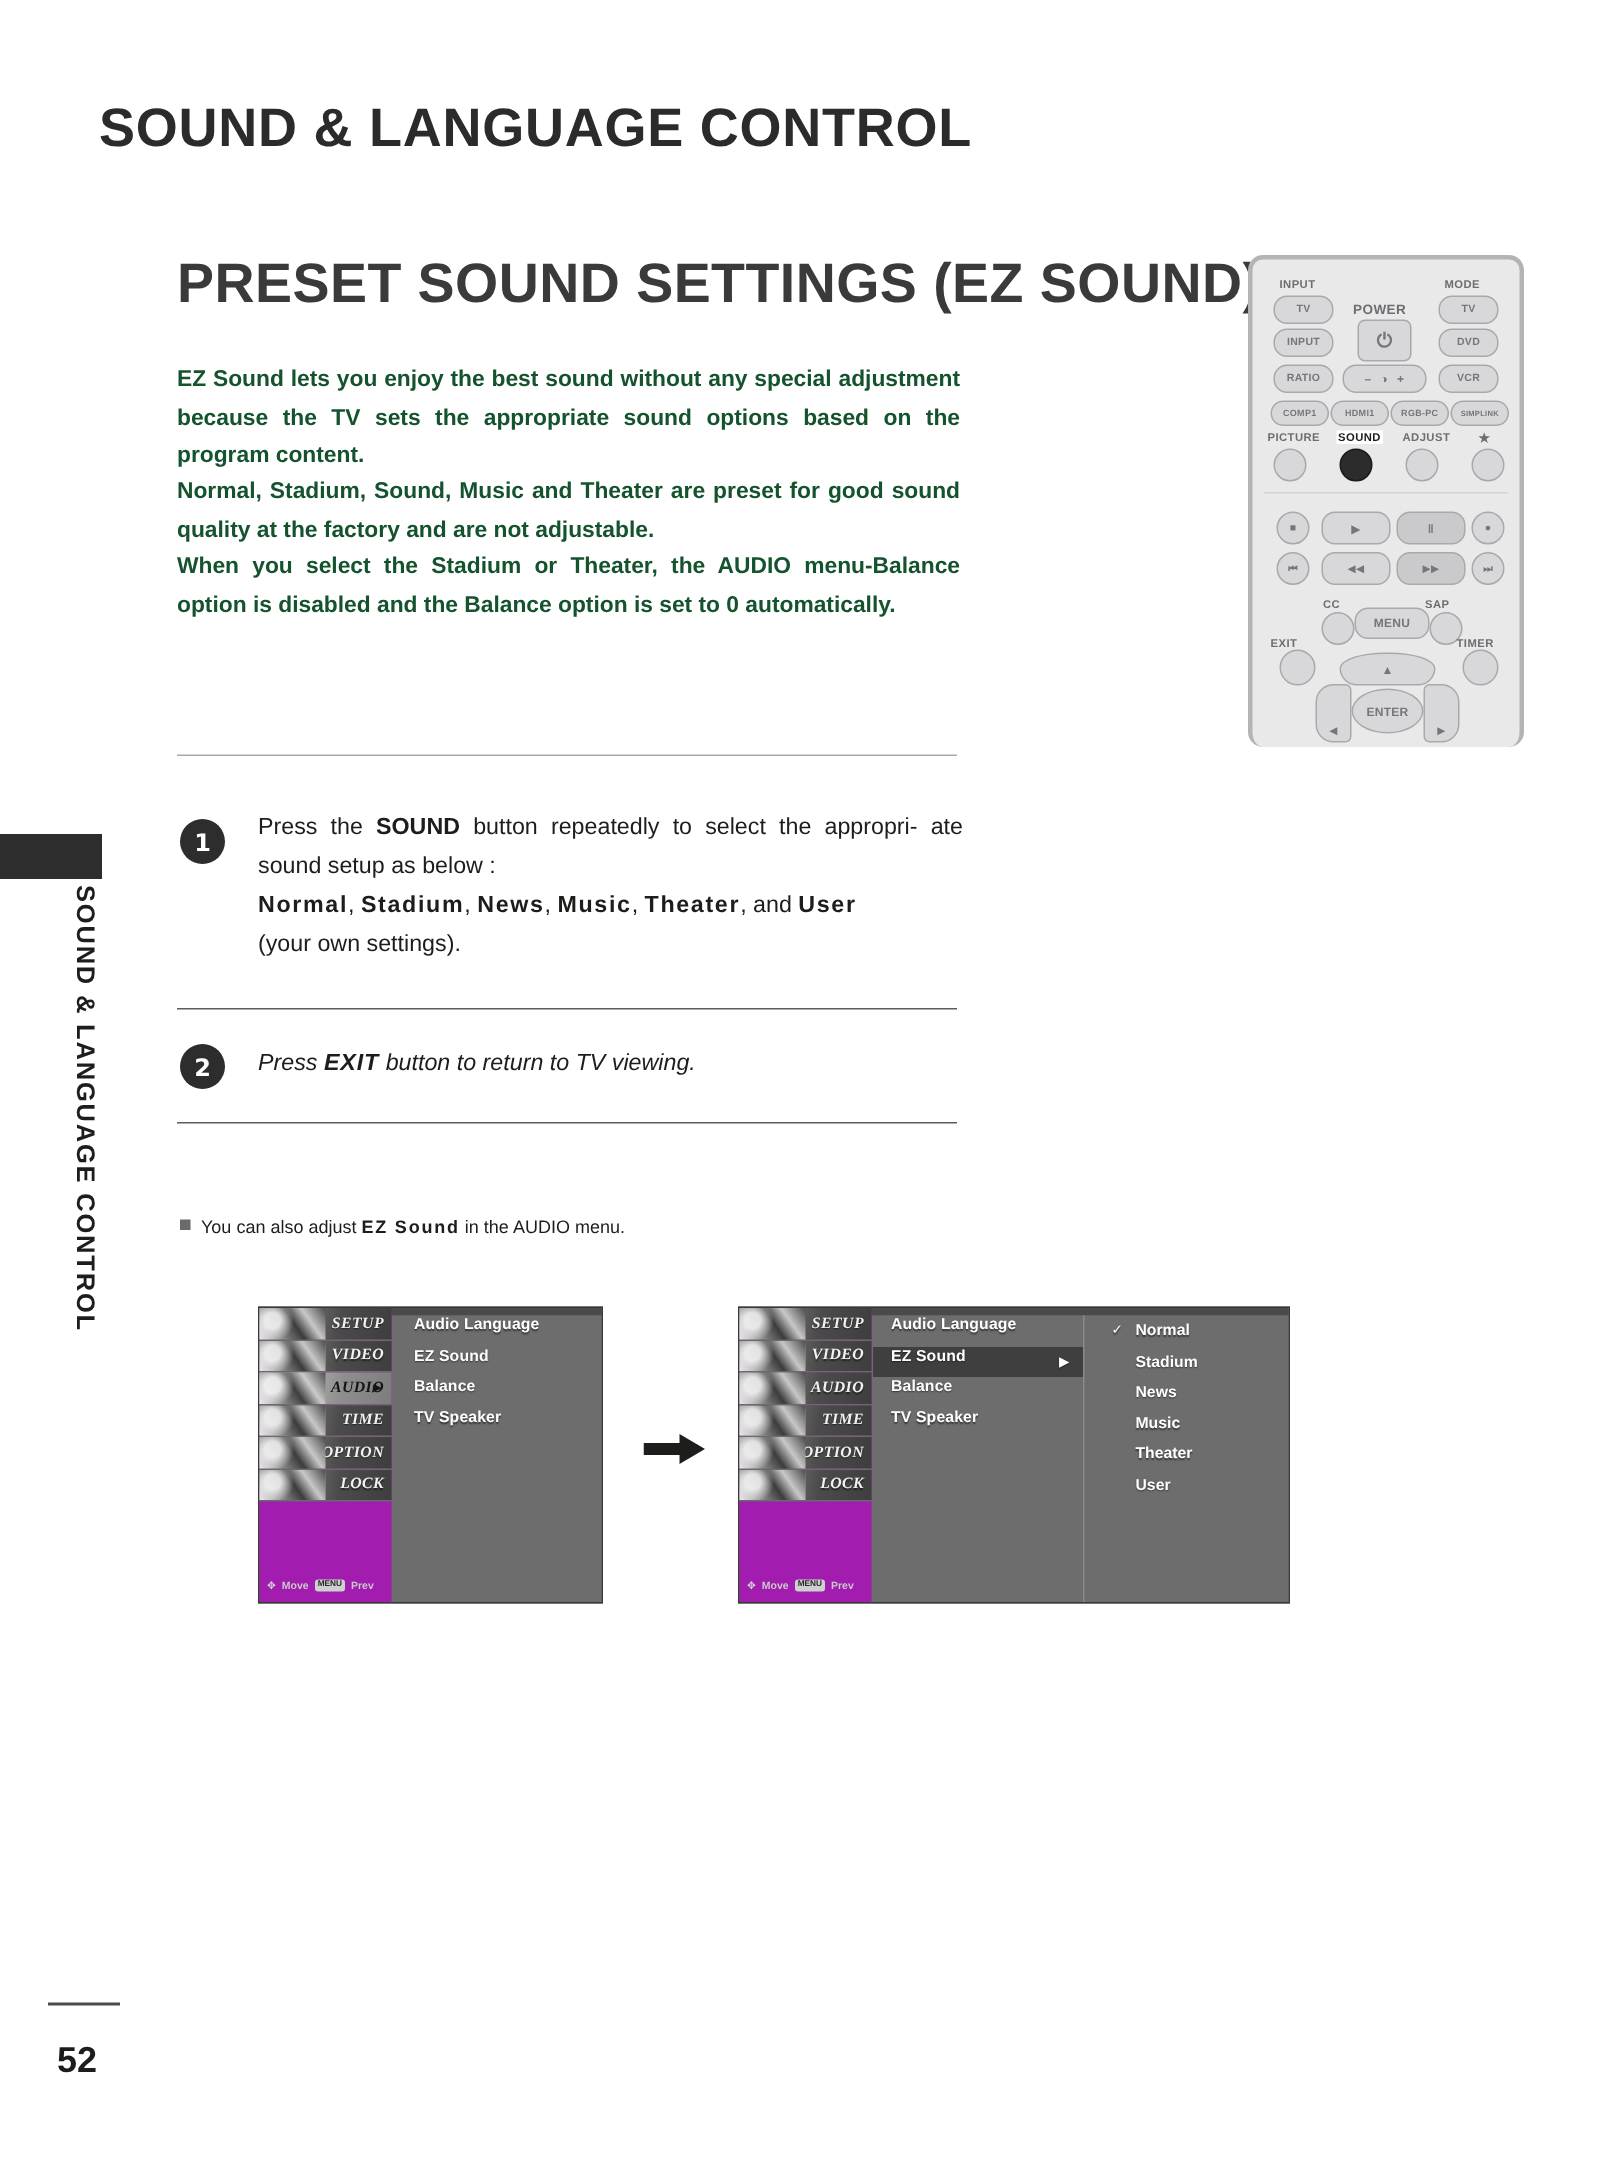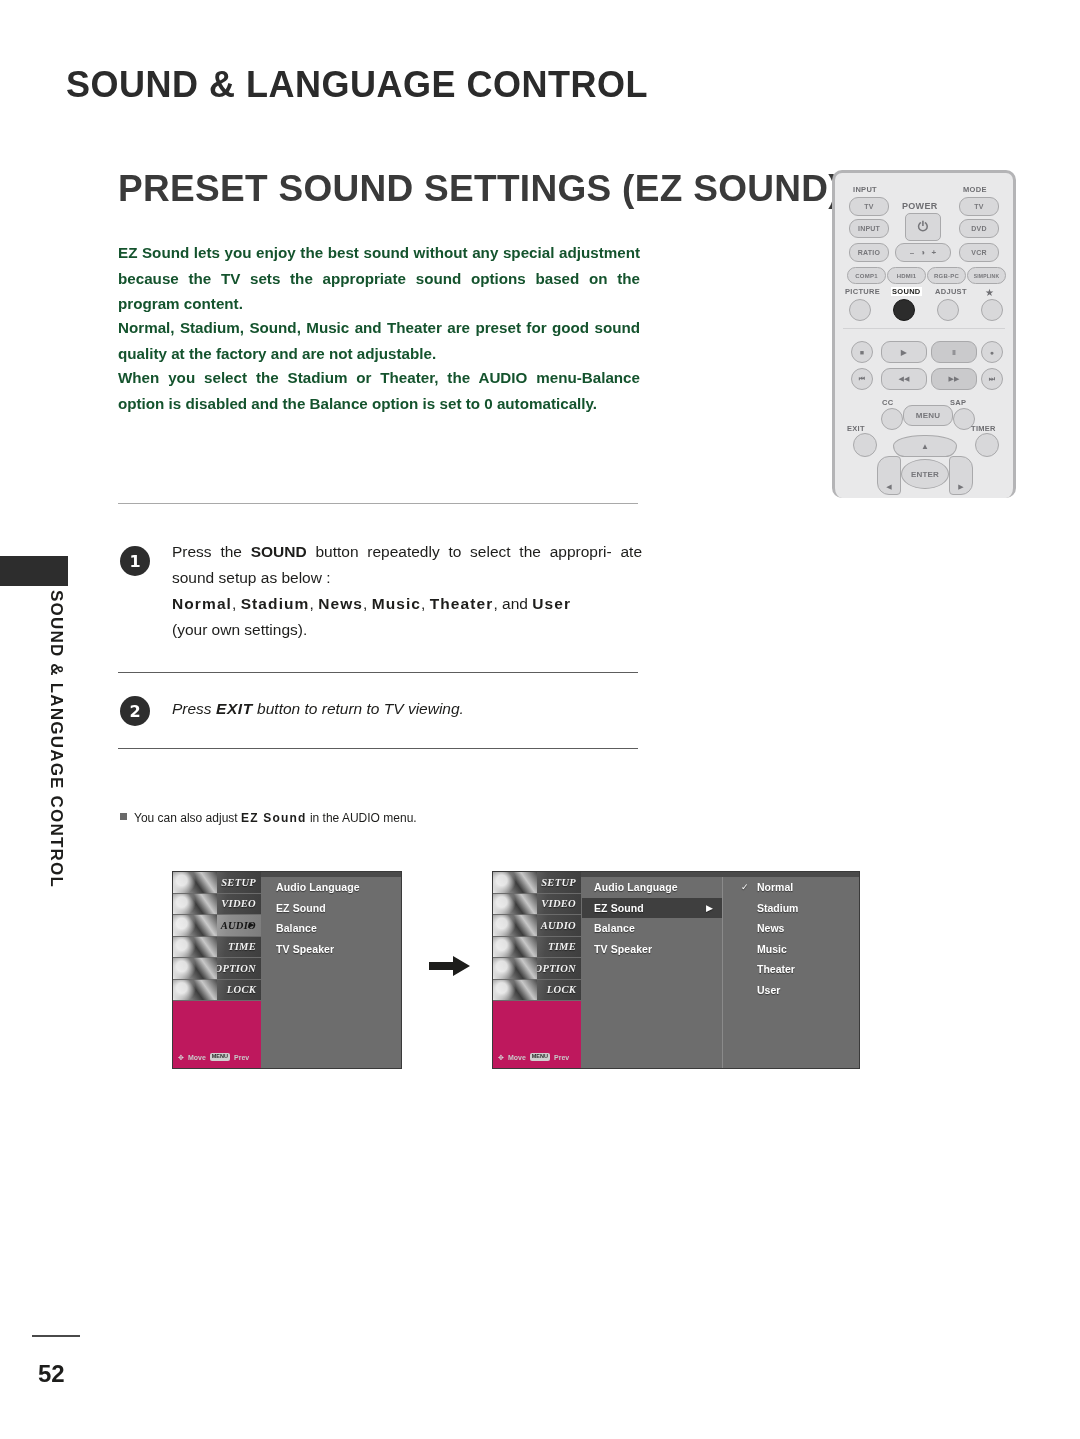--- a/index.html
+++ b/index.html
@@ -68,21 +68,21 @@
   .rk.dark{background:#2c2c2c;border-color:#1a1a1a;}
   .rlbl.dark{color:#1d1d1b;background:#fff;padding:0 1px;}
   .remote-divider{position:absolute;left:8px;right:8px;height:1px;background:#d2d2d4;}
 
   
   .osd{position:absolute;background:#6d6d6d;border:1px solid #3a3a3a;}
   .osd1{left:172px;top:871px;width:228px;height:196px;}
   .osd2{left:492px;top:871px;width:366px;height:196px;}
 
   .osd-topbar{position:absolute;left:0;top:0;right:0;height:5px;background:#4a4a4a;}
-  .osd-left{position:absolute;left:0;top:0;width:88px;bottom:0;background:#be185d;}
+  .osd-left{position:absolute;left:0;top:0;width:88px;bottom:0;background:#a21caf;}
   .osd-left .mi{position:relative;height:20.5px;border-bottom:1px solid #6b6b6b;
                 background:linear-gradient(100deg,#8f8f8f 0%,#6b6b6b 38%,#4b4b4b 60%,#3e3e3e 100%);
                 display:flex;align-items:center;justify-content:flex-end;}
   .osd-left .mi.sel{background:linear-gradient(100deg,#cfcfcf 0%,#a8a8a8 40%,#8e8e8e 62%,#7d7d7d 100%);}
   .osd-left .mi span{font-family:"Liberation Serif",serif;font-style:italic;font-weight:bold;
                      font-size:10.5px;color:#f2f2f2;padding-right:5px;letter-spacing:.3px;
                      text-shadow:0 1px 1px rgba(0,0,0,.55);}
   .osd-left .mi.sel span{color:#151515;text-shadow:none;}
   .osd-left .mi .thumb{position:absolute;left:0;top:0;width:44px;height:100%;
                        background:
@@ -95,21 +95,21 @@
   .osd-status{position:absolute;left:0;bottom:4px;width:88px;height:14px;
               display:flex;align-items:center;gap:4px;padding-left:5px;box-sizing:border-box;}
   .osd-status .ic{display:inline-block;color:#d6d6d6;font-size:7px;line-height:1;}
   .osd-status .txt{font-size:7px;color:#c9c9c9;font-weight:bold;}
   .osd-status .keycap{display:inline-block;background:#cfcfcf;color:#2a2a2a;font-size:5.5px;
                       font-weight:bold;border-radius:2px;padding:1px 2px;line-height:1;}
 
   .osd-mid{position:absolute;top:5px;bottom:0;background:#6d6d6d;}
   .osd1 .osd-mid{left:89px;right:0;}
   .osd2 .osd-mid{left:89px;width:140px;}
-  .osd-mid .row{position:relative;height:20.5px;display:flex;align-items:center;
+  .osd-mid .row{position:relative;height:20.5px;display:flex;align-items:flex-start;
                 padding-left:12px;box-sizing:border-box;}
   .osd1 .osd-mid .row{padding-left:14px;}
   .osd-mid .row span{font-size:10.5px;font-weight:bold;color:#fff;letter-spacing:.1px;
                      text-shadow:0 1px 1px rgba(0,0,0,.5);}
   .osd-mid .row.hl{background:#3f3f3f;}
   .osd-mid .row .arrow{position:absolute;right:9px;top:50%;transform:translateY(-50%);
                        font-size:9px;color:#fff;}
 
   .osd-right{position:absolute;left:229px;top:5px;right:0;bottom:0;background:#6d6d6d;
              border-left:1px solid #8a8a8a;}

